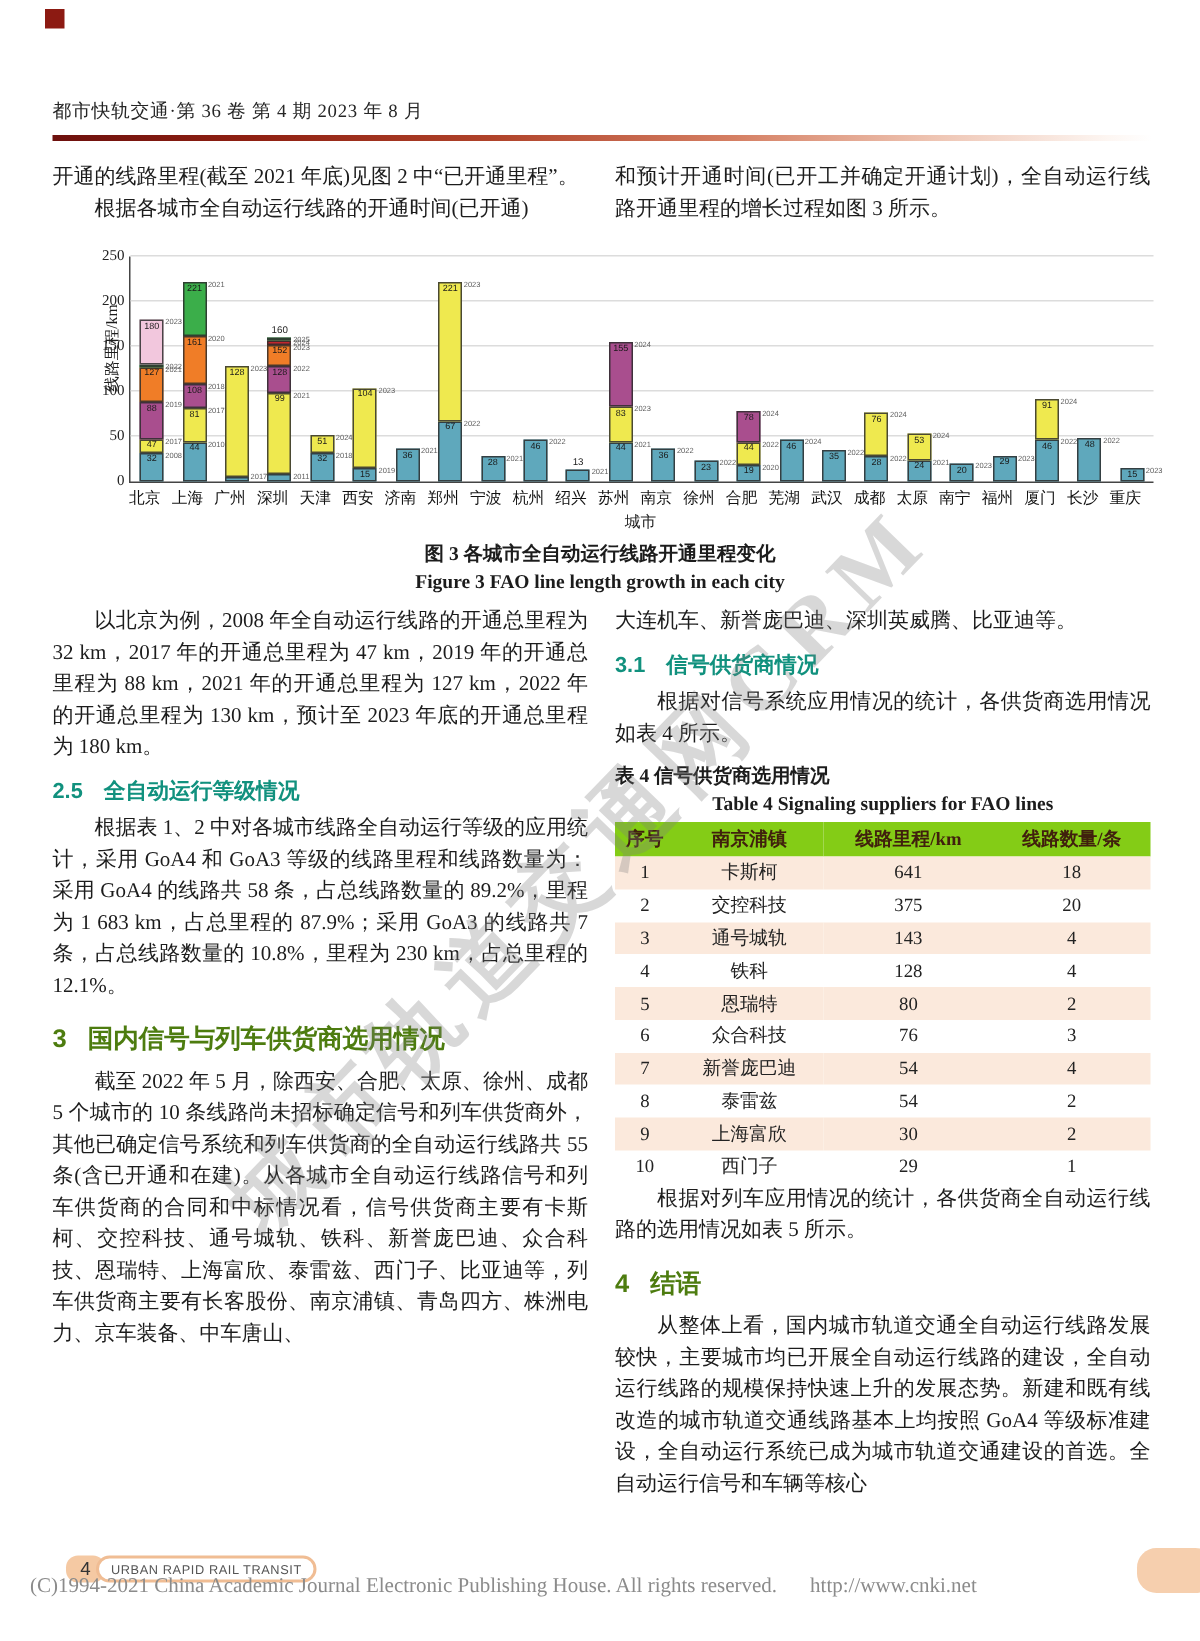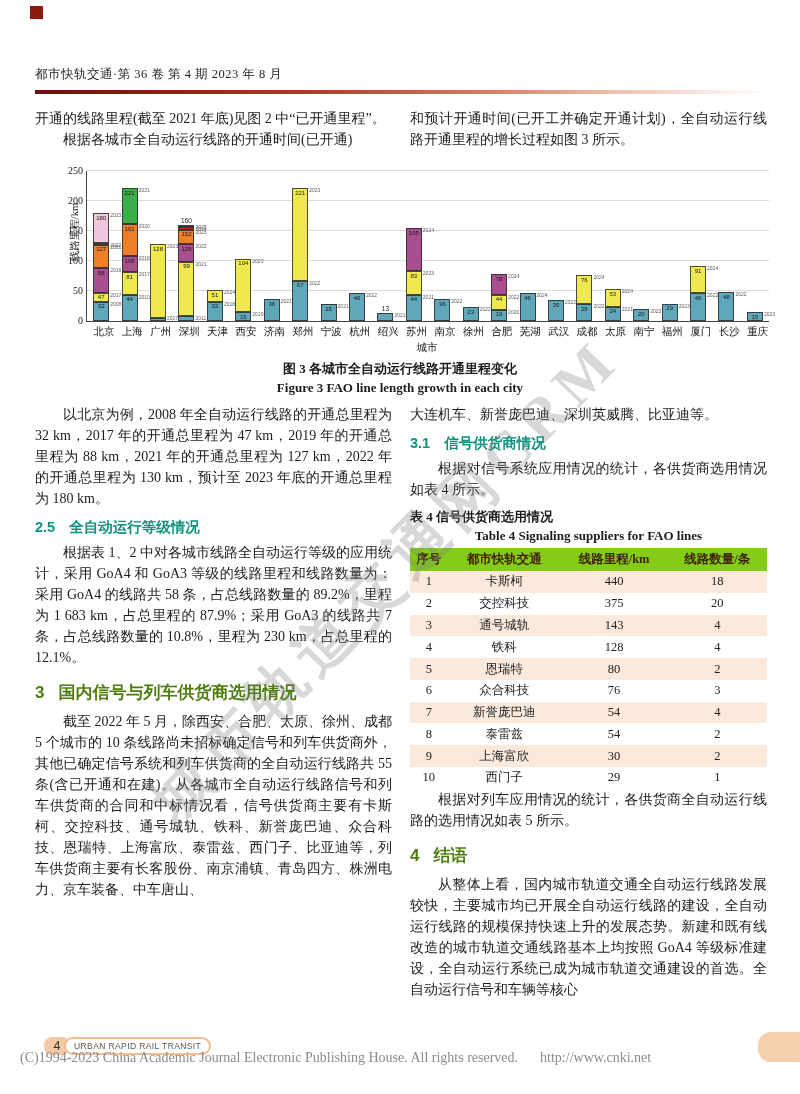--- a/index.html
+++ b/index.html
@@ -31,21 +31,21 @@
   .barcol{position:relative;flex:1;height:100%;}
   .bar{position:absolute;left:50%;transform:translateX(-50%);bottom:0;width:16px;height:100%;}
   .seg{position:absolute;left:0;width:100%;border:0.5px solid rgba(45,45,45,.85);box-sizing:border-box;}
   .seglabel{position:absolute;top:0.5px;left:0;width:100%;text-align:center;font-size:6px;
             line-height:7px;color:#1a1a1a;font-family:"Liberation Sans",sans-serif;}
   .toplabel{position:absolute;left:0;width:100%;text-align:center;font-size:6.5px;
             color:#1a1a1a;font-family:"Liberation Sans",sans-serif;}
   .yearlabel{position:absolute;left:calc(50% + 9px);font-size:5px;color:#5c5c5c;
              font-family:"Liberation Sans",sans-serif;white-space:nowrap;line-height:5px;}
   .xlabels{position:absolute;left:36px;top:162px;width:682px;display:flex;}
-  .xlabels span{flex:1;text-align:right;font-size:10.5px;color:#111;}
+  .xlabels span{flex:1;text-align:left;font-size:10.5px;color:#111;}
   .xtitle{position:absolute;left:36px;top:178px;width:682px;text-align:center;font-size:10.5px;}
 
   
   .figcap-zh{left:0;top:360px;width:800px;text-align:center;font-size:13px;font-weight:bold;}
   .figcap-en{left:0;top:380px;width:800px;text-align:center;font-size:13px;font-weight:bold;
              font-family:"Liberation Serif",serif;}
 
   
   .col-left{left:35px;top:404px;width:357px;}
   .col-right{left:410px;top:404px;width:357px;}
@@ -443,30 +443,30 @@
   <div class="h-sub">
     <span class="num">3.1</span><span>信号供货商情况</span>
   </div>
   <p class="body indent">根据对信号系统应用情况的统计，各供货商选用情况如表 4 所示。</p>
   <div class="tabcap-zh">表 4   信号供货商选用情况</div>
   <div class="tabcap-en">Table 4   Signaling suppliers for FAO lines</div>
   <table class="t4">
     <thead>
         <tr>
           <th>序号</th>
-          <th>都市快轨交通</th>
+          <th>南京浦镇</th>
           <th>线路里程/km</th>
           <th>线路数量/条</th>
         </tr>
       </thead>
     <tbody>
         <tr>
           <td>1</td>
           <td>卡斯柯</td>
-          <td>440</td>
+          <td>641</td>
           <td>18</td>
         </tr>
         <tr>
           <td>2</td>
           <td>交控科技</td>
           <td>375</td>
           <td>20</td>
         </tr>
         <tr>
           <td>3</td>
@@ -525,15 +525,15 @@
   <p class="body indent">从整体上看，国内城市轨道交通全自动运行线路发展较快，主要城市均已开展全自动运行线路的建设，全自动运行线路的规模保持快速上升的发展态势。新建和既有线改造的城市轨道交通线路基本上均按照 GoA4 等级标准建设，全自动运行系统已成为城市轨道交通建设的首选。全自动运行信号和车辆等核心</p>
 </div>
 
 <div class="abs watermark">城市轨道交通网CRM</div>
 
 <div class="abs badge-wrap">
   <div class="badge-num">4</div>
   <div class="badge-title">URBAN RAPID RAIL TRANSIT</div>
 </div>
 <div class="abs copyright">
-  <span>(C)1994-2023 China Academic Journal Electronic Publishing House. All rights reserved.</span><a class="url" href="#">http://www.cnki.net</a>
+  <span>(C)1994-2021 China Academic Journal Electronic Publishing House. All rights reserved.</span><a class="url" href="#">http://www.cnki.net</a>
 </div>
 <div class="abs corner-blob"></div>
 
 </body></html>

